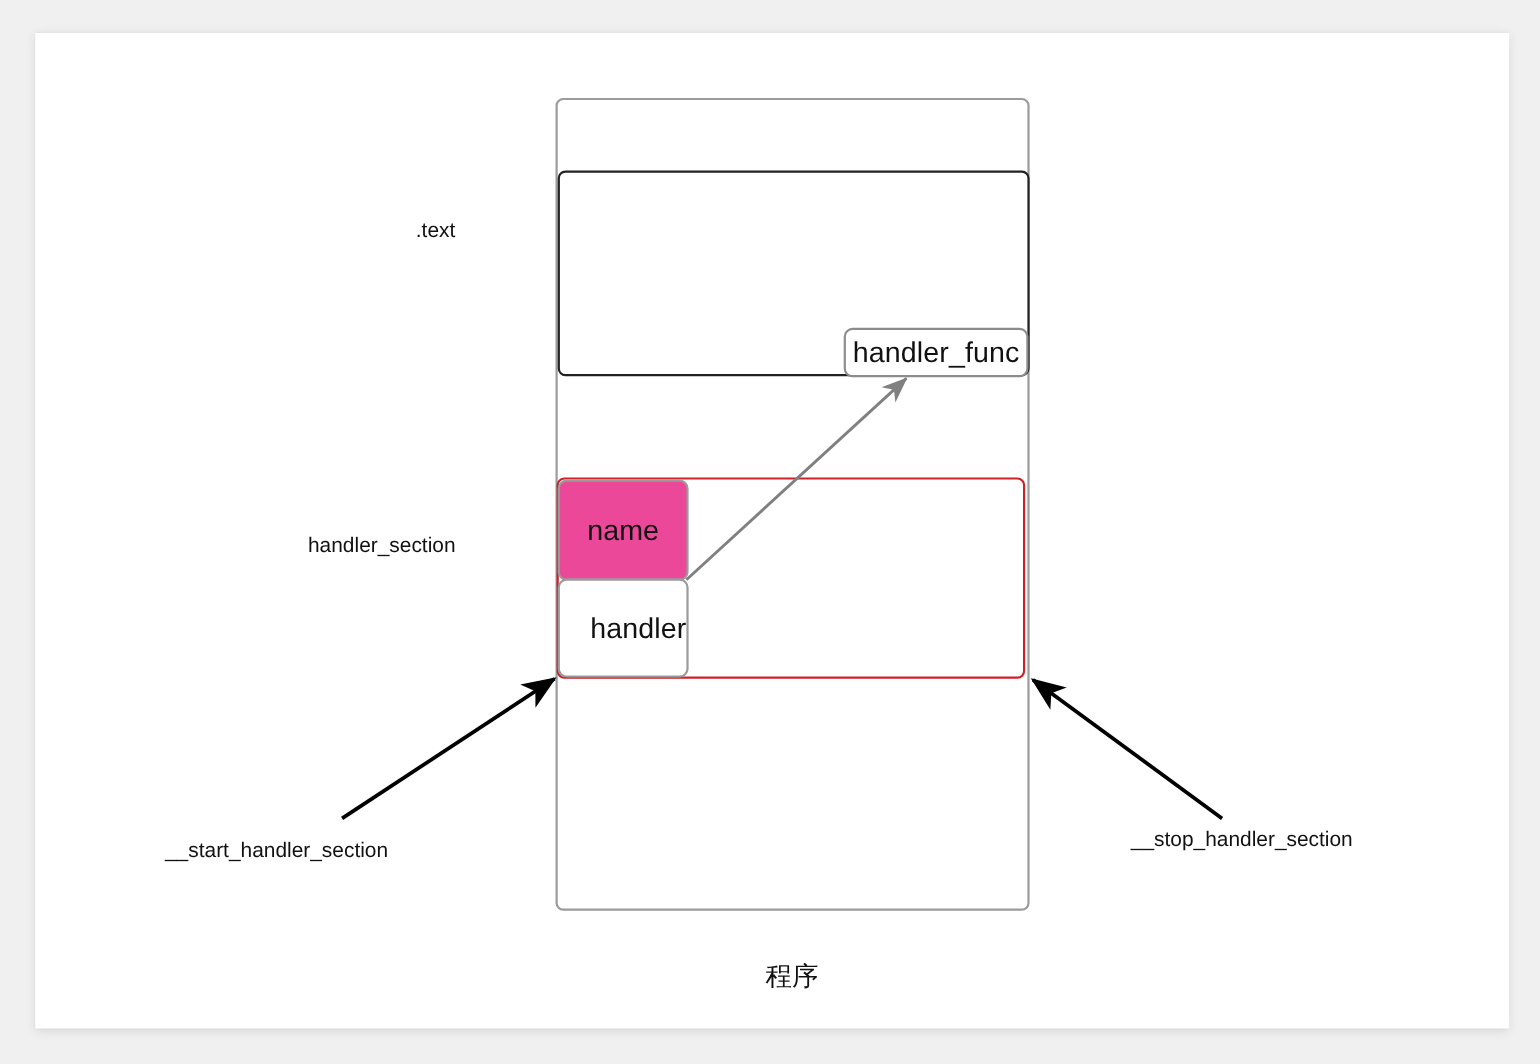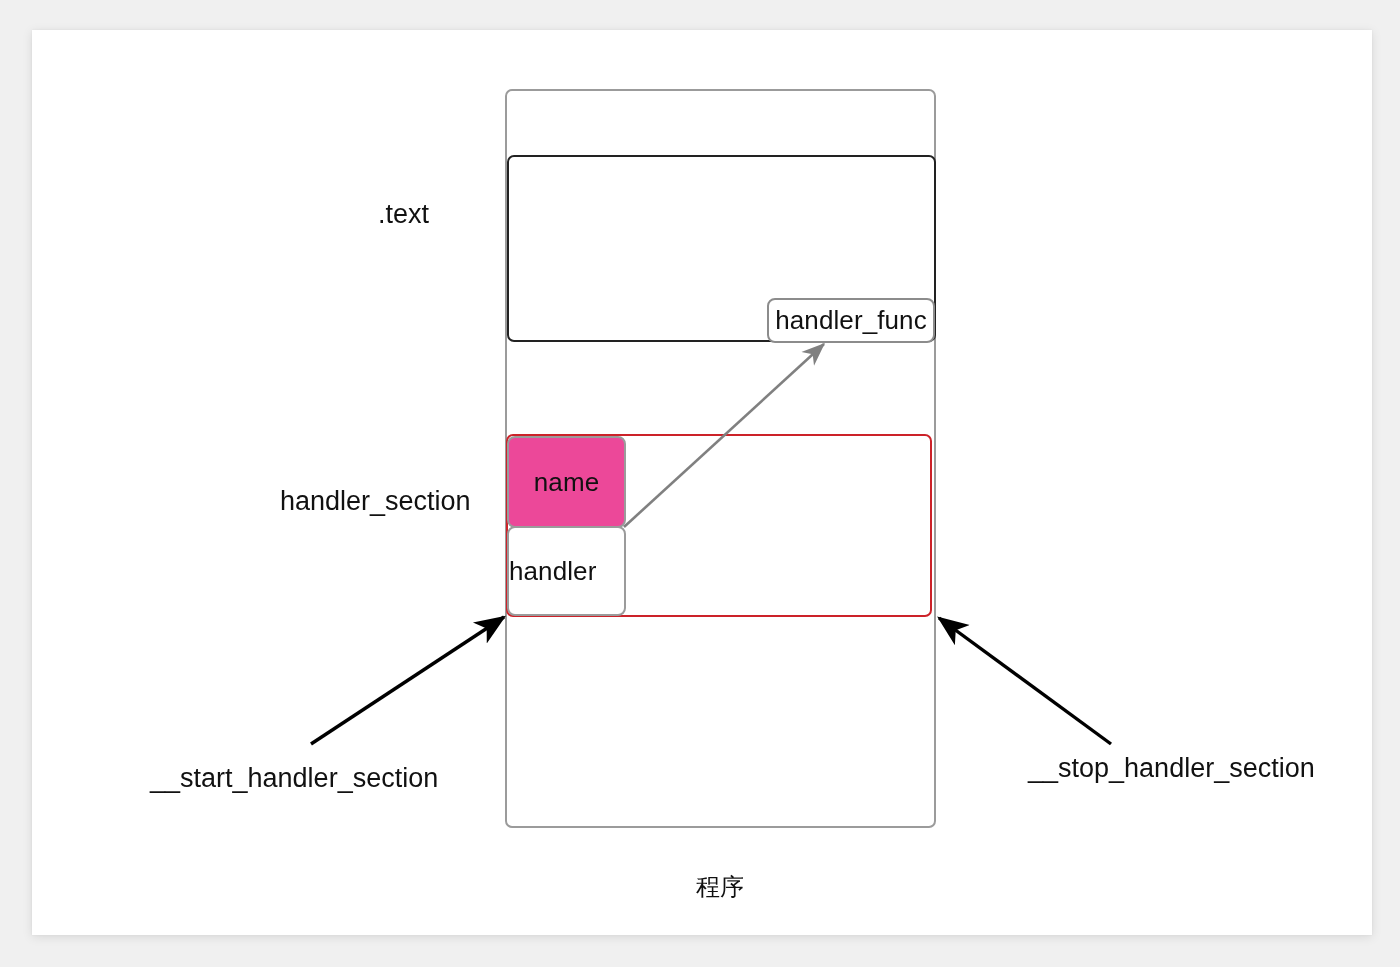--- a/index.html
+++ b/index.html
@@ -79,32 +79,32 @@
     justify-content: center;
   }
   #handler-box {
     left: 507px; top: 526px;
     width: 119px; height: 90px;
     border: 2px solid #9b9b9b;
     border-radius: 8px;
     background: #ffffff;
     display: flex;
     align-items: center;
-    justify-content: flex-start;
+    justify-content: flex-end;
   }
   .box-label {
     font-size: 26px;
     color: #111111;
     letter-spacing: 0.1px;
     white-space: nowrap;
   }
   
   .free-label {
     position: absolute;
-    font-size: 27px;
+    font-size: 19px;
     color: #111111;
     white-space: nowrap;
   }
   #text-label      { left: 378px; top: 199px; }
   #section-label   { left: 268px; top: 486px; margin-left: 12px; }
   #start-label     { left: 150px; top: 763px; }
   #stop-label      { left: 1028px; top: 753px; }
   #program-label   { left: 696px; top: 871px; font-size: 24px; }
   svg.overlay {
     position: absolute;

